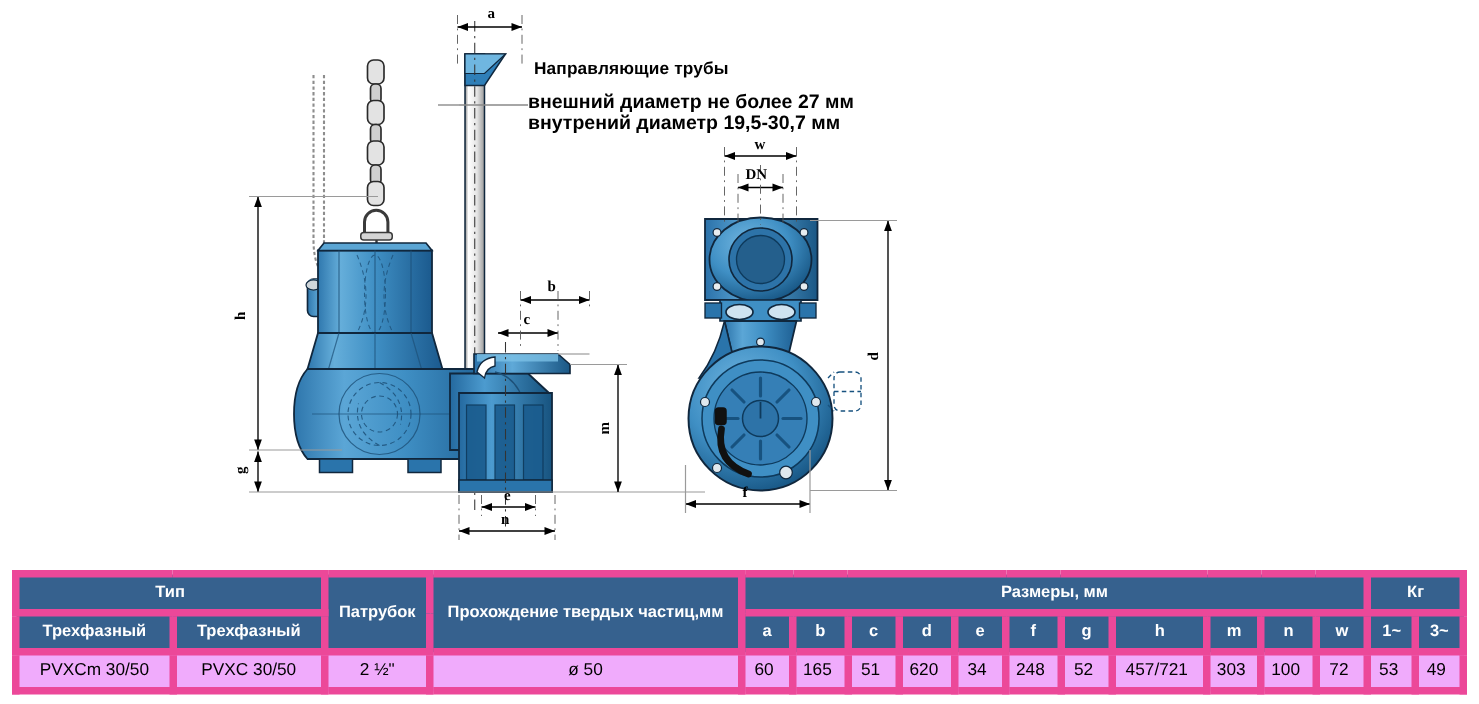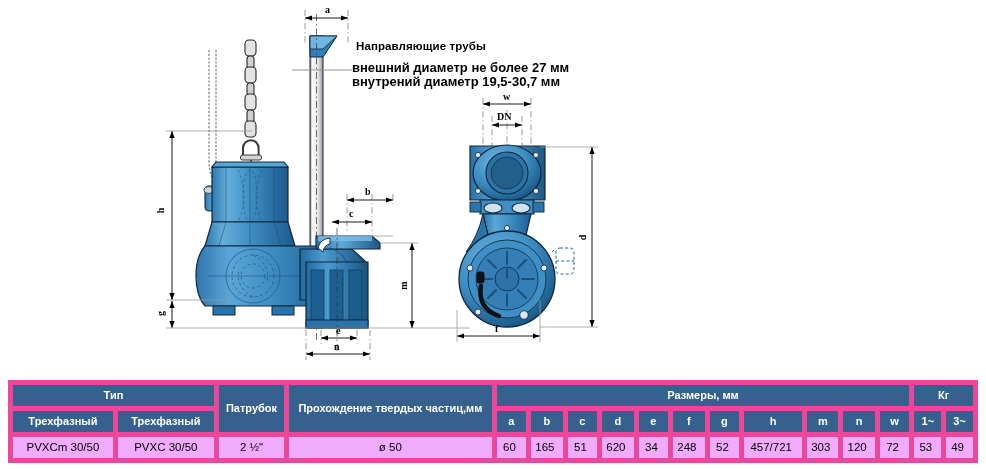--- a/index.html
+++ b/index.html
@@ -404,19 +404,19 @@
       <td class="c-center">ø 50</td>
       <td class="c-right">60</td>
       <td class="c-right">165</td>
       <td class="c-right">51</td>
       <td class="c-right">620</td>
       <td class="c-right">34</td>
       <td class="c-right">248</td>
       <td class="c-right">52</td>
       <td class="c-right">457/721</td>
       <td class="c-right">303</td>
-      <td class="c-right">120</td>
+      <td class="c-right">100</td>
       <td class="c-right">72</td>
       <td class="c-right">53</td>
       <td class="c-right">49</td>
     </tr>
   </tbody>
 </table>
 
 </body></html>

